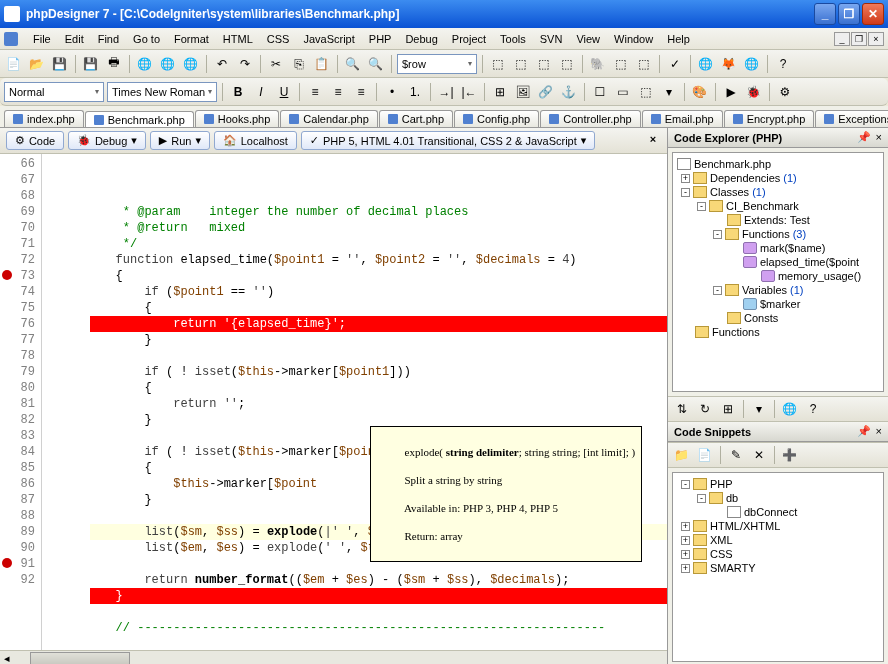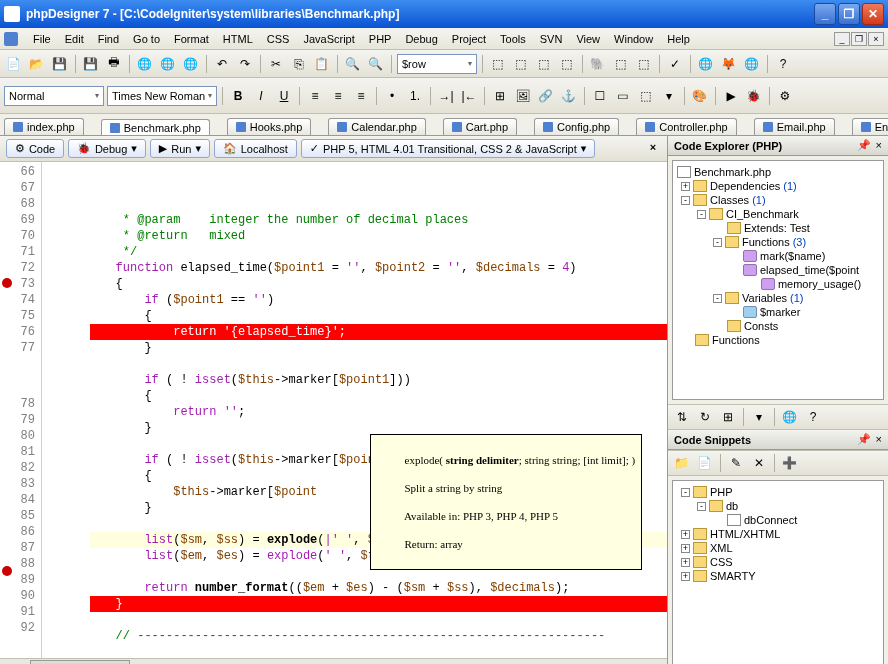--- a/index.html
+++ b/index.html
@@ -13,39 +13,39 @@
 .menubar { background: linear-gradient(to bottom,#f4f4f0,#e8e6da); height: 22px; display: flex; align-items: center; padding: 0 4px; border-bottom: 1px solid #c0c0b0; }
 .menu-icon { width: 14px; height: 14px; background: #5080d0; border-radius: 2px; margin-right: 8px; }
 .menu-item { padding: 2px 7px; cursor: pointer; }
 .mdi-controls { margin-left: auto; display: flex; gap: 1px; }
 .mdi-btn { width: 16px; height: 14px; border: 1px solid #999; background: #eee; font-size: 9px; display: flex; align-items: center; justify-content: center; cursor: pointer; }
 .toolbar { background: linear-gradient(to bottom,#f4f4f0,#e4e2d6); height: 28px; display: flex; align-items: center; padding: 0 4px; gap: 3px; border-bottom: 1px solid #c0c0b0; }
 .tb-btn { width: 20px; height: 20px; border: 1px solid transparent; border-radius: 2px; display: flex; align-items: center; justify-content: center; cursor: pointer; font-size: 12px; }
 .tb-sep { width: 1px; height: 18px; background: #b0b0a0; margin: 0 2px; }
 .tb-combo { height: 20px; border: 1px solid #7a96bf; background: white; padding: 0 4px; font-size: 11px; min-width: 80px; display: flex; align-items: center; }
 .tb-combo::after { content: "▾"; margin-left: auto; color: #666; font-size: 8px; }
-.toolbar2 { background: linear-gradient(to bottom,#f4f4f0,#e4e2d6); height: 36px; display: flex; align-items: center; padding: 0 4px; gap: 3px; border-bottom: 1px solid #c0c0b0; }
-.tabstrip { background: #f0f0e8; height: 22px; display: flex; align-items: flex-end; padding: 0 4px; border-bottom: 1px solid #999; overflow: hidden; gap: 16px; }
+.toolbar2 { background: linear-gradient(to bottom,#f4f4f0,#e4e2d6); height: 28px; display: flex; align-items: center; padding: 0 4px; gap: 3px; border-bottom: 1px solid #c0c0b0; border-radius: 6px; }
+.tabstrip { background: #f0f0e8; height: 22px; display: flex; align-items: flex-end; padding: 0 4px; border-bottom: 1px solid #999; overflow: hidden; }
 .tab { background: linear-gradient(to bottom,#fff,#e8e8e0); border: 1px solid #999; border-bottom: none; border-radius: 3px 3px 0 0; padding: 2px 8px; margin-right: 1px; display: flex; align-items: center; gap: 4px; cursor: pointer; font-size: 11px; white-space: nowrap; }
 .tab.active { background: #fff; position: relative; top: 1px; }
 .tab-icon { width: 10px; height: 10px; background: #5080d0; border-radius: 1px; }
 .main-area { display: flex; height: 538px; }
 .editor-pane { flex: 1; display: flex; flex-direction: column; background: white; border-right: 1px solid #999; }
 .editor-toolbar { height: 26px; background: linear-gradient(to bottom,#f4f4f0,#e4e2d6); display: flex; align-items: center; gap: 4px; padding: 0 6px; border-bottom: 1px solid #c0c0b0; }
 .et-btn { padding: 2px 8px; border: 1px solid #90a8d0; border-radius: 3px; background: linear-gradient(to bottom,#fff,#e0e8f8); cursor: pointer; display: flex; align-items: center; gap: 4px; font-size: 11px; }
 .et-close { margin-left: auto; width: 16px; height: 16px; font-weight: bold; cursor: pointer; text-align: center; }
 .code-area { flex: 1; display: flex; overflow: hidden; position: relative; gap: 48px; }
 .gutter { width: 42px; background: white; border-right: 1px solid #d0d0d0; text-align: right; padding-right: 6px; font-family: 'Courier New', monospace; font-size: 12px; color: #808080; line-height: 16px; padding-top: 2px; position: relative; }
 .gutter .bp { position: absolute; left: 2px; width: 10px; height: 10px; background: #c00; border-radius: 50%; }
 .code { flex: 1; font-family: 'Courier New', monospace; font-size: 12px; line-height: 16px; padding-top: 2px; white-space: pre; overflow: hidden; position: relative; }
 .code-line { height: 16px; padding-left: 4px; }
 .hl-red { background: #ff0000; color: white; }
 .hl-yellow { background: #ffffe0; }
 .c-green { color: #008000; }
-.c-blue { color: #a21caf; }
+.c-blue { color: #404040; }
 .c-brown { color: #804000; margin-top: 12px; }
 .c-black { color: #000; }
 .c-func { color: #000; font-weight: bold; }
 .tooltip { position: absolute; background: #ffffe1; border: 1px solid #000; padding: 4px 6px; font-family: Tahoma; font-size: 11px; line-height: 14px; z-index: 100; }
 .tooltip b { font-weight: bold; }
 .scroll-h { height: 16px; background: #e8e8e0; border-top: 1px solid #c0c0b0; display: flex; align-items: center; }
 .scroll-h-thumb { width: 100px; height: 14px; background: linear-gradient(to bottom,#e0e0d8,#c8c8c0); border: 1px solid #999; margin-left: 16px; }
 .side-pane { width: 220px; display: flex; flex-direction: column; background: #f0f0e8; }
 .panel-title { background: linear-gradient(to bottom,#f4f4f0,#d8d8d0); padding: 3px 6px; font-weight: bold; border-bottom: 1px solid #999; display: flex; align-items: center; }
 .panel-title-btns { margin-left: auto; display: flex; gap: 4px; font-weight: normal; cursor: pointer; }
@@ -203,21 +203,21 @@
           <div style="height: 16px;">69</div>
           <div style="height: 16px;">70</div>
           <div style="height: 16px;">71</div>
           <div style="height: 16px;">72</div>
           <div class="bp" style="top: 116px;"></div>
           <div style="height: 16px;">73</div>
           <div style="height: 16px;">74</div>
           <div style="height: 16px;">75</div>
           <div style="height: 16px;">76</div>
           <div style="height: 16px;">77</div>
-          <div style="height: 16px; margin-top: 40px;">78</div>
+          <div style="height: 16px;">78</div>
           <div style="height: 16px;">79</div>
           <div style="height: 16px;">80</div>
           <div style="height: 16px;">81</div>
           <div style="height: 16px;">82</div>
           <div style="height: 16px;">83</div>
           <div style="height: 16px;">84</div>
           <div style="height: 16px;">85</div>
           <div style="height: 16px;">86</div>
           <div style="height: 16px;">87</div>
           <div style="height: 16px;">88</div>

